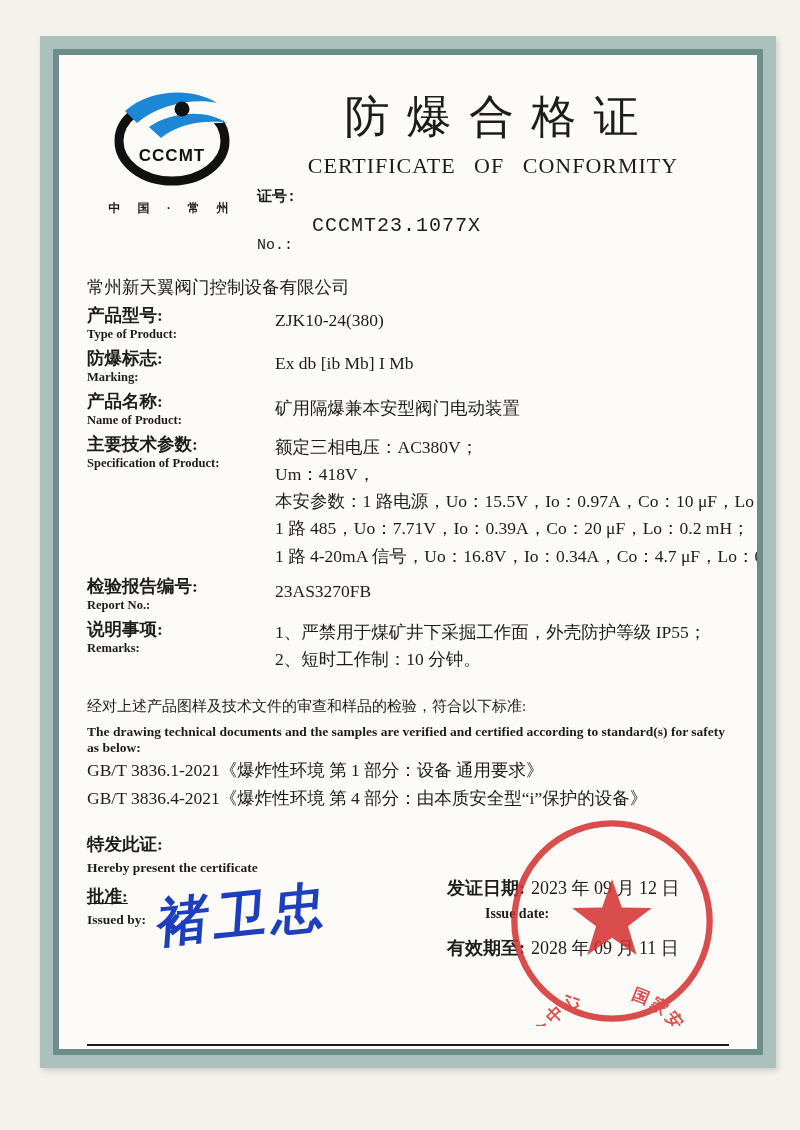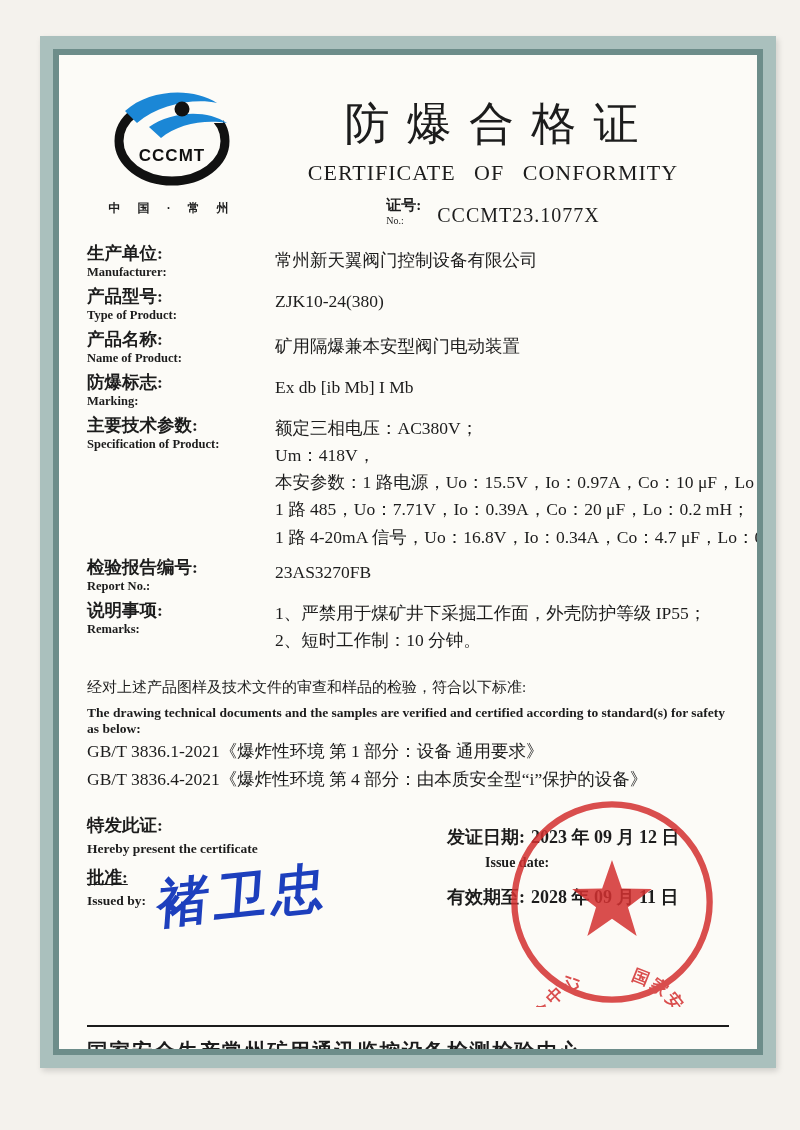--- a/index.html
+++ b/index.html
@@ -18,26 +18,26 @@
   .frame-inner{
     width:100%;height:100%;box-sizing:border-box;
     border:6px solid #6d8d8a;background:#fcfbf7;
     padding:20px 28px 12px;position:relative;overflow:hidden;
   }
   
   .hdr{display:flex;}
   .logo-wrap{width:170px;flex:none;text-align:center;padding-top:6px;}
   .logo-region{font-size:12px;font-weight:bold;letter-spacing:7px;margin-top:9px;}
   .hdr-main{flex:1;text-align:center;}
-  .title{font-size:45px;letter-spacing:3px;margin-top:19px;white-space:nowrap;}
+  .title{font-size:45px;letter-spacing:3px;margin-top:12px;white-space:nowrap;}
   .subtitle{font-size:22px;word-spacing:12px;letter-spacing:1px;margin-top:6px;}
-  .certno-row{display:flex;justify-content:center;align-items:center;margin-top:8px;}
+  .certno-row{display:flex;align-items:center;margin-top:8px;font-family:Liberation Mono, monospace;}
   .certno-labels{text-align:left;margin-right:16px;}
   .certno-labels .zh{font-size:15px;font-weight:bold;}
-  .certno-labels .en{font-size:10px;}
+  .certno-labels .en{font-size:15px;margin-top:31px;}
   .certno-val{font-size:20px;letter-spacing:1px;padding-top:10px;}
   
   .fields{margin-top:14px;}
   .field{display:flex;margin-bottom:4px;}
   .flabel{width:188px;flex:none;}
   .flabel .zh{font-size:17.5px;font-weight:bold;}
   .flabel .en{font-size:12.5px;font-weight:bold;}
   .fvalue{flex:1;font-size:17.5px;padding-top:7px;}
   .fvalue.lines{padding-top:2px;line-height:1.55;}
   .fvalue.lines div{white-space:nowrap;}
@@ -50,25 +50,25 @@
   .issue{position:relative;height:212px;margin-top:20px;}
   .present-zh,.approve-zh{font-size:17.5px;font-weight:bold;}
   .present-en,.approve-en{font-size:13.5px;font-weight:bold;margin-top:4px;}
   .approve-zh{margin-top:8px;text-decoration:underline;}
   .signature{
     position:absolute;left:70px;top:48px;
     color:#1d3fbd;font-size:52px;font-weight:bold;
     transform:rotate(-6deg) skewX(-10deg);
     font-family:"DejaVu Serif",serif;letter-spacing:6px;
   }
-  .dates{position:absolute;left:360px;top:12px;width:300px;}
+  .dates{position:absolute;left:360px;top:44px;width:300px;}
   .date-row{margin-bottom:14px;}
   .date-row .lr{display:flex;align-items:baseline;}
   .dlab-zh{font-size:18px;font-weight:bold;flex:none;}
-  .dval{font-size:18px;margin-left:6px;white-space:nowrap;font-weight:bold;}
+  .dval{font-size:18px;margin-left:6px;white-space:nowrap;}
   .dlab-en{font-size:14px;font-weight:bold;margin:6px 0 0 38px;}
   .stamp{position:absolute;left:420px;top:-16px;width:210px;height:210px;opacity:0.85;}
   
   .rule{border:none;border-top:2px solid #1b1b1b;margin:0;}
   .approval{padding:10px 0 8px;}
   .app-line1{display:flex;align-items:baseline;}
   .app-zh{font-size:20.5px;font-weight:bold;letter-spacing:2px;white-space:nowrap;}
 </style>
 </head>
 <body>
@@ -97,49 +97,45 @@
           <div class="en">No.:</div>
         </div>
         <div class="certno-val">CCCMT23.1077X</div>
       </div>
     </div>
   </div>
 
   <div class="fields">
 
     <div class="field">
-      <div class="flabel">
-        <div class="zh">生产单位:</div>
-        <div class="en">Manufacturer:</div>
-      </div>
       <div class="fvalue">常州新天翼阀门控制设备有限公司</div>
     </div>
 
     <div class="field">
       <div class="flabel">
         <div class="zh">产品型号:</div>
         <div class="en">Type of Product:</div>
       </div>
       <div class="fvalue">ZJK10-24(380)</div>
     </div>
 
     <div class="field">
       <div class="flabel">
+        <div class="zh">防爆标志:</div>
+        <div class="en">Marking:</div>
+      </div>
+      <div class="fvalue">Ex db [ib Mb] I Mb</div>
+    </div>
+
+    <div class="field">
+      <div class="flabel">
         <div class="zh">产品名称:</div>
         <div class="en">Name of Product:</div>
       </div>
       <div class="fvalue">矿用隔爆兼本安型阀门电动装置</div>
-    </div>
-
-    <div class="field">
-      <div class="flabel">
-        <div class="zh">防爆标志:</div>
-        <div class="en">Marking:</div>
-      </div>
-      <div class="fvalue">Ex db [ib Mb] I Mb</div>
     </div>
 
     <div class="field">
       <div class="flabel">
         <div class="zh">主要技术参数:</div>
         <div class="en">Specification of Product:</div>
       </div>
       <div class="fvalue lines">
         <div>额定三相电压：AC380V；</div>
         <div>Um：418V，</div>

